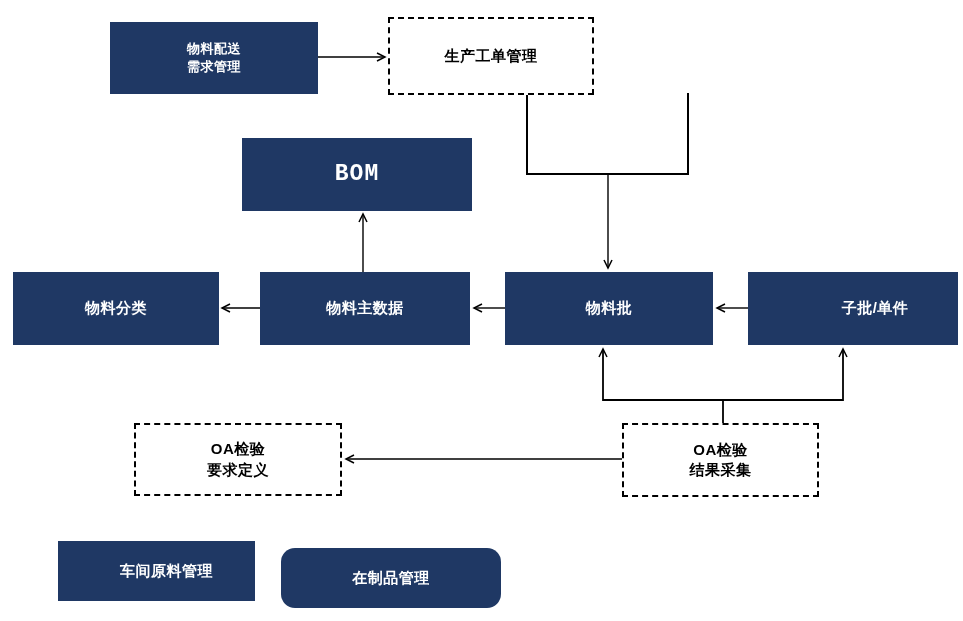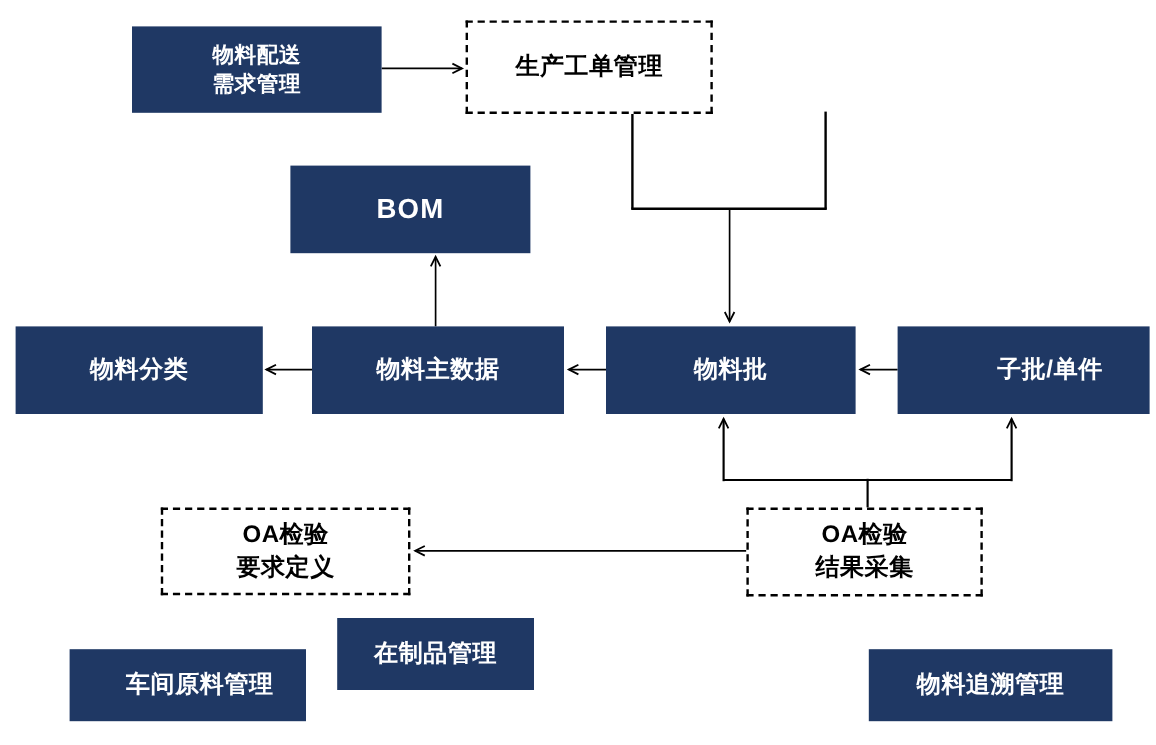--- a/index.html
+++ b/index.html
@@ -20,21 +20,21 @@
     background:var(--bg);
     overflow:hidden;
   }
   .node{
     position:absolute;
     display:flex;
     align-items:center;
     justify-content:center;
     text-align:center;
     font-weight:700;
-    font-size:20px;
+    font-size:15px;
     line-height:1.35;
     white-space:pre-line;
     letter-spacing:0.5px;
   }
   .node.solid{
     background:var(--node-fill);
     color:var(--node-text);
   }
   .node.dashed{
     background:var(--bg);
@@ -81,42 +81,41 @@
     <line x1="748" y1="308" x2="717" y2="308" stroke-width="1.4" marker-end="url(#ah)"></line>
 
     <line x1="622" y1="459" x2="346" y2="459" stroke-width="1.5" marker-end="url(#ah)"></line>
 
     <line x1="723" y1="423" x2="723" y2="399" stroke-width="1.8"></line>
     <line x1="603" y1="400" x2="843" y2="400" stroke-width="1.8"></line>
     <line x1="603" y1="401" x2="603" y2="349" stroke-width="1.8" marker-end="url(#ah)"></line>
     <line x1="843" y1="401" x2="843" y2="349" stroke-width="1.8" marker-end="url(#ah)"></line>
   </svg>
 
-  <div class="node solid" style="left:110px;top:22px;width:208px;height:72px;font-size:18px;">物料配送
+  <div class="node solid" style="left:110px;top:22px;width:208px;height:72px;font-size:13px;">物料配送
 需求管理</div>
 
   <div class="node dashed" style="left:388px;top:17px;width:206px;height:78px;">生产工单管理</div>
 
 
-  <div class="node solid bom" style="left:242px;top:138px;width:200px;height:73px;">BOM</div>
+  <div class="node solid bom" style="left:242px;top:138px;width:230px;height:73px;font-family:Liberation Mono, monospace;">BOM</div>
 
   <div class="node solid" style="left:13px;top:272px;width:206px;height:73px;">物料分类</div>
 
   <div class="node solid" style="left:260px;top:272px;width:210px;height:73px;">物料主数据</div>
 
   <div class="node solid" style="left:505px;top:272px;width:208px;height:73px;">物料批</div>
 
   <div class="node solid" style="left:748px;top:272px;width:210px;height:73px;padding-left:44px;">子批/单件</div>
 
   <div class="node dashed" style="left:134px;top:423px;width:208px;height:73px;">OA检验
 要求定义</div>
 
   <div class="node dashed" style="left:622px;top:423px;width:197px;height:74px;">OA检验
 结果采集</div>
 
   <div class="node solid" style="left:58px;top:541px;width:197px;height:60px;padding-left:20px;">车间原料管理</div>
 
-  <div class="node solid" style="left:281px;top:515px;width:164px;height:60px;">在制品管理</div>
+  <div class="node solid" style="left:281px;top:548px;width:220px;height:60px;border-radius:14px;">在制品管理</div>
 
 
-  <div class="node solid" style="left:724px;top:541px;width:203px;height:60px;">物料追溯管理</div>
 
 </div>
 
 </body></html>

